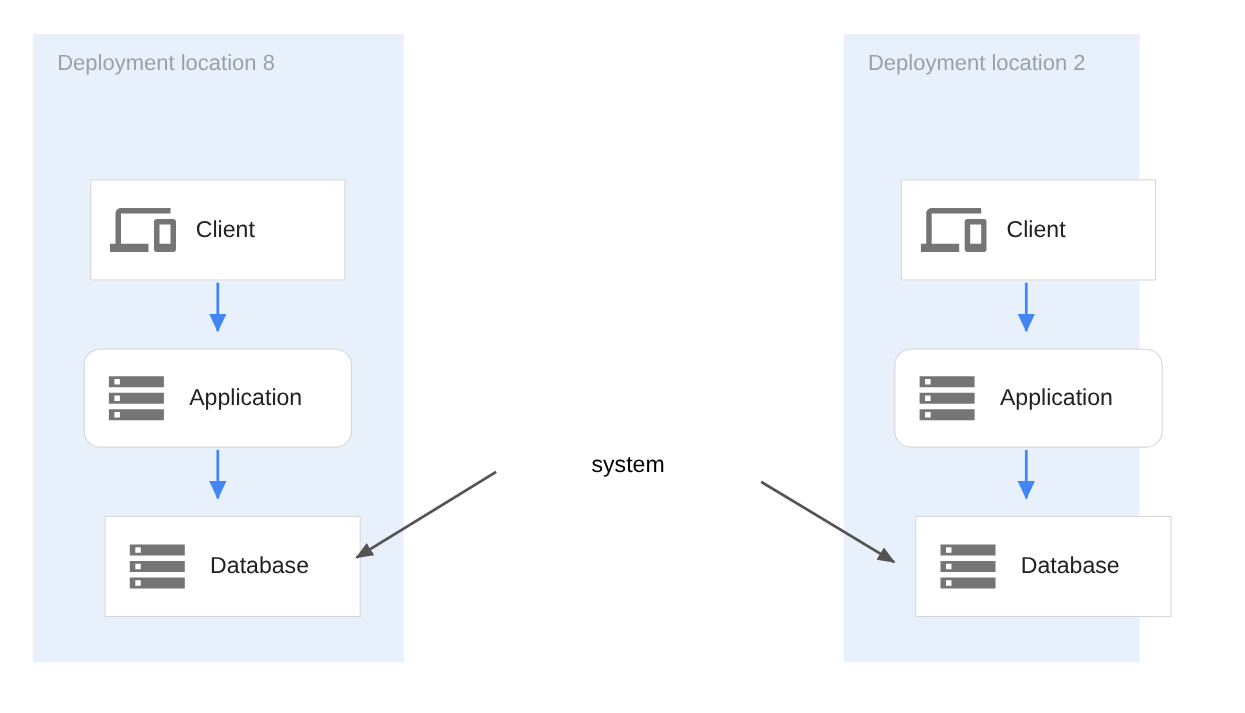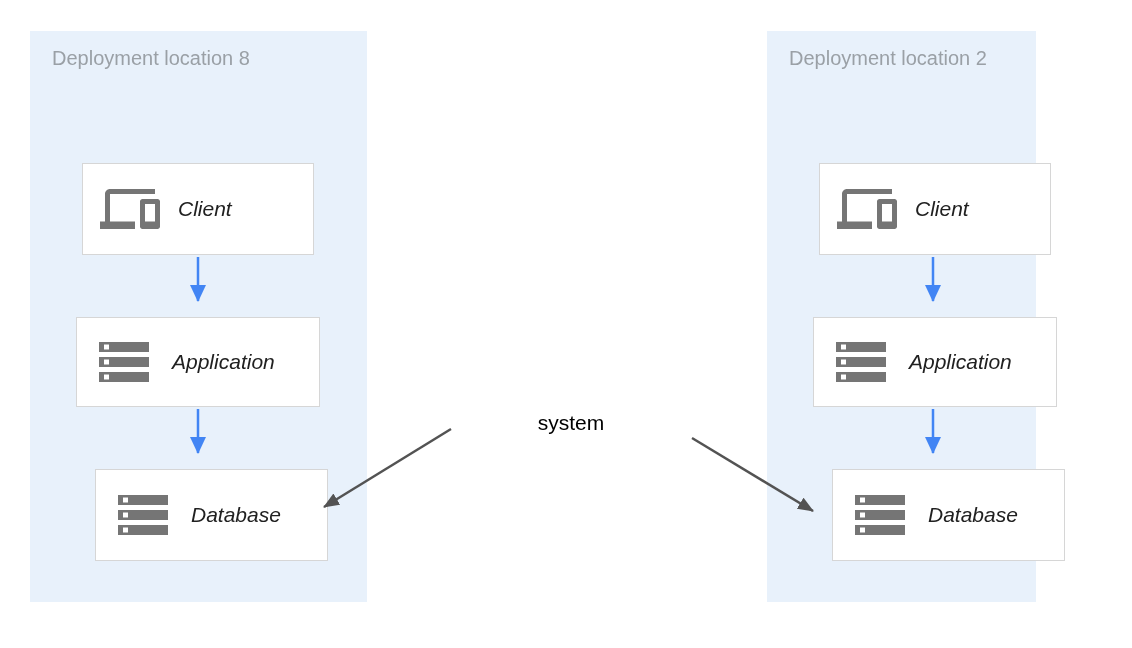--- a/index.html
+++ b/index.html
@@ -22,24 +22,23 @@
     color:#9aa0a6;
     white-space:nowrap;
   }
   .node{
     position:absolute;
     display:flex;align-items:center;
     background:#ffffff;
     border:1px solid #d6d6d6;
     box-sizing:border-box;
     padding-left:17px;
-    font-style:italic;
   }
   .node-client{left:52px;top:132px;width:232px;height:92px;}
-  .node-app{left:46px;top:286px;width:244px;height:90px;}
+  .node-app{left:46px;top:286px;width:244px;height:90px;border-radius:15px;}
   .node-db{left:65px;top:438px;width:233px;height:92px;}
   .icon{width:60px;height:60px;flex:none;}
   .icon svg{width:60px;height:60px;display:block;fill:#757575;}
   .node-label{
     margin-left:18px;
     font-size:21px;color:#212121;
     white-space:nowrap;
   }
   .annotation{
     position:absolute;left:446px;top:408px;width:250px;

